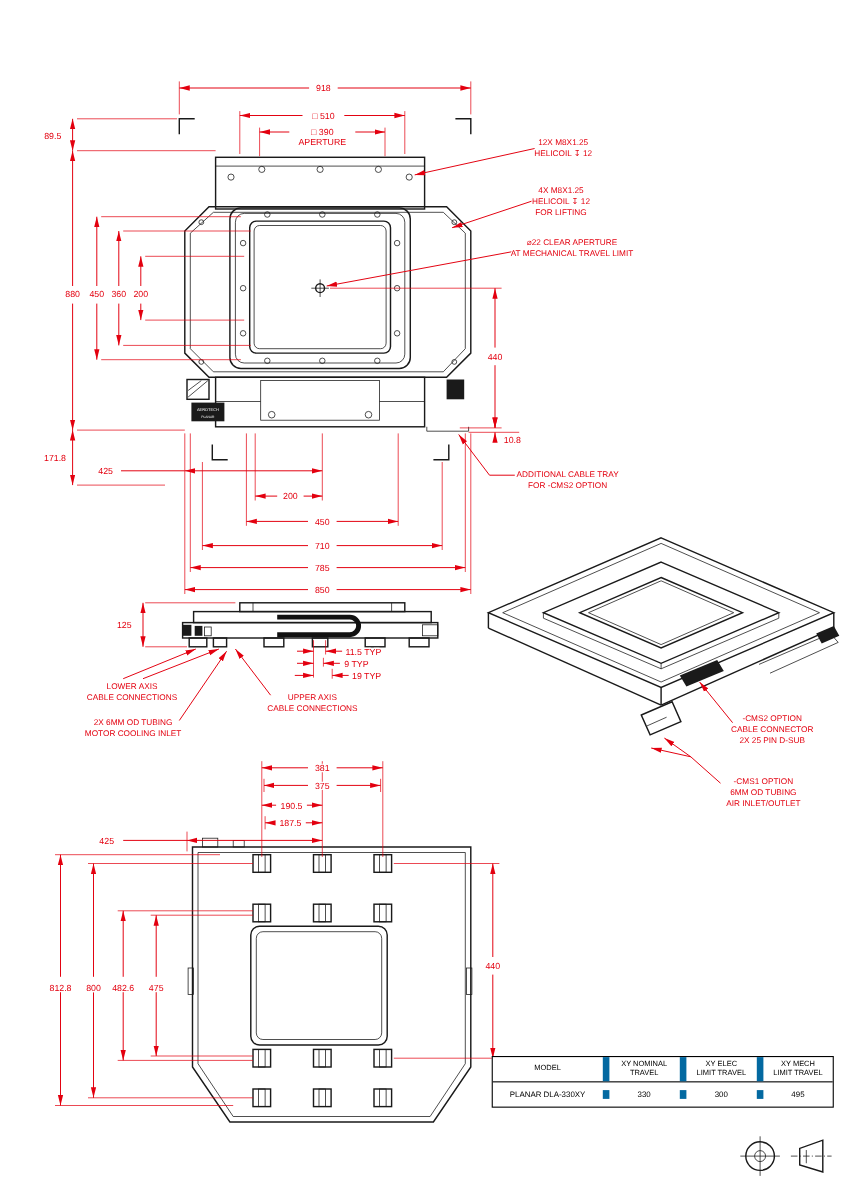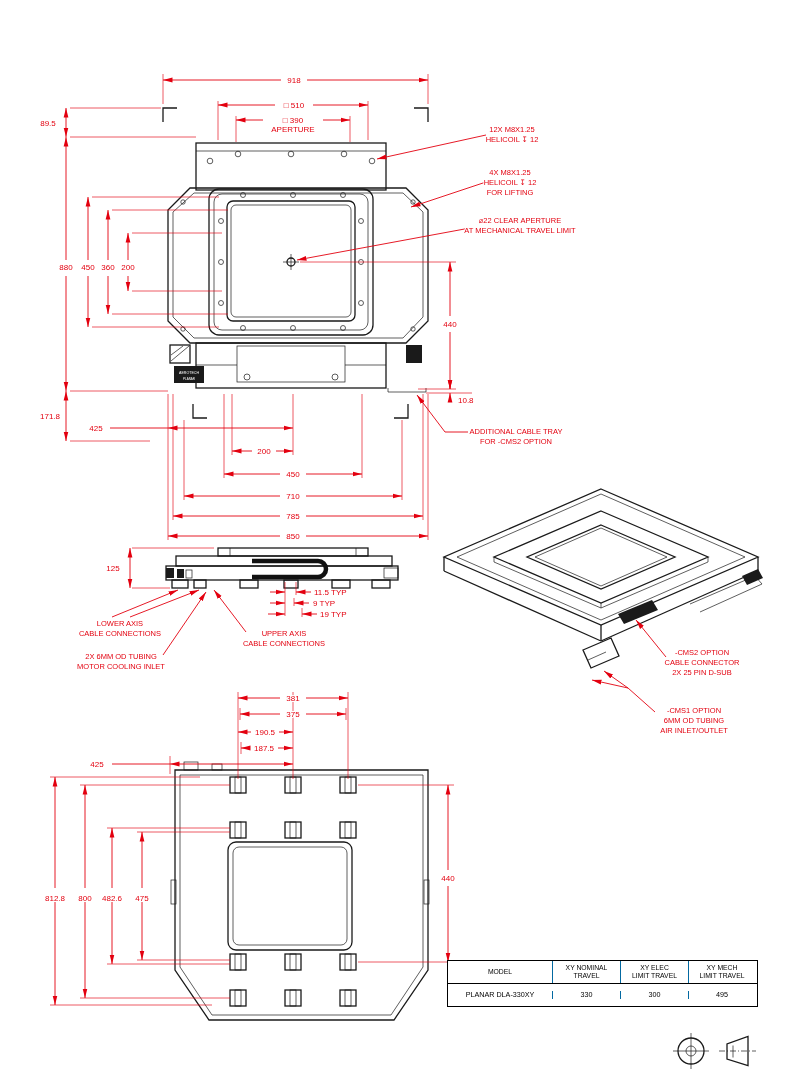--- a/index.html
+++ b/index.html
@@ -20,21 +20,21 @@
   .nt{fill:#e3000f;font-size:7.5px;text-anchor:middle;paint-order:stroke;stroke:#fff;stroke-width:2px;stroke-linejoin:round;}
   .as{text-anchor:start;}
   .wt{fill:#fff;font-size:3.6px;text-anchor:middle;stroke:none;paint-order:fill;}
   .wt2{fill:#fff;font-size:3px;text-anchor:middle;stroke:none;}
   
   .spec-table{position:absolute;left:447px;top:940px;width:309px;border:1px solid #000;color:#000;background:#fff;}
   .tr{display:flex;height:22px;}
   .tr + .tr{border-top:1px solid #000;align-items:center;}
   .td{display:flex;flex-direction:column;align-items:center;justify-content:center;
       text-align:center;line-height:1.2;font-size:6.8px;}
-  .td + .td{border-left:1px solid #0369a1;}
+  .td + .td{border-left:6px solid #0369a1;}
   .c1{width:104px;}.c2{width:67px;}.c3{width:67px;}.c4{width:66px;}
   .datarow .td{font-size:7.2px;}
   .footer{position:absolute;left:0;top:1020px;width:100%;text-align:center;font-size:8px;color:#000;letter-spacing:0.4px;}
   .bottom-border{position:absolute;left:0;top:1076px;width:787px;height:4px;background:#4a63b0;}
 </style>
 </head>
 <body>
 
 <div class="sheet">
 

